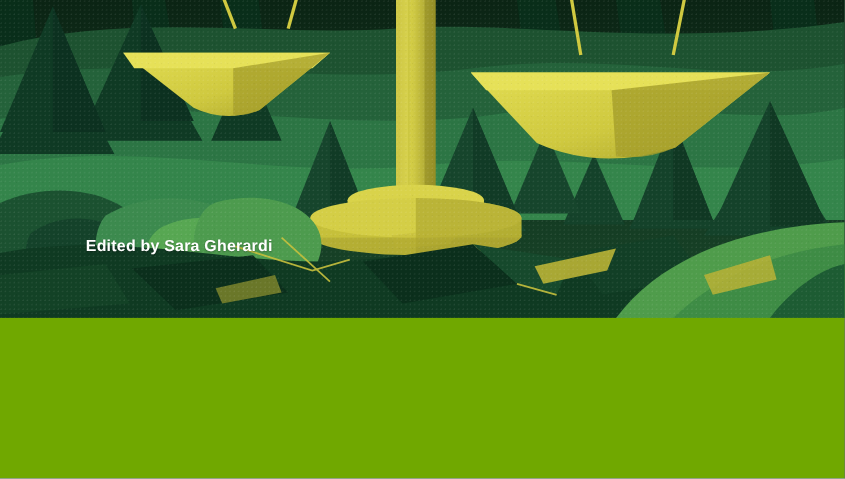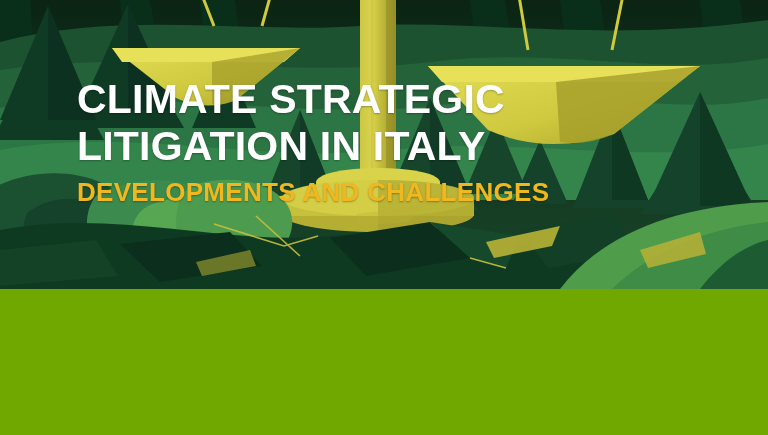--- a/index.html
+++ b/index.html
@@ -219,26 +219,22 @@
 
       <g stroke="#c7c03c" stroke-width="1.6" fill="none" opacity=".9">
         <path d="M214 224 L284 246 L318 236"></path>
         <path d="M256 216 L300 256"></path>
         <path d="M470 258 L506 268"></path>
       </g>
     </svg>
     <div id="grain"></div>
   </div>
 
-  <div id="title-block">
-    <span class="title-line">CLIMATE STRATEGIC</span>
-    <span class="title-line">LITIGATION IN ITALY</span>
-    <span id="subtitle">DEVELOPMENTS AND CHALLENGES</span>
-  </div>
-
+
+  <div id="editor-line">Edited by Sara Gherardi</div>
 
   <div id="footer-band">
 
     
     
 
     
     
 
   </div>

